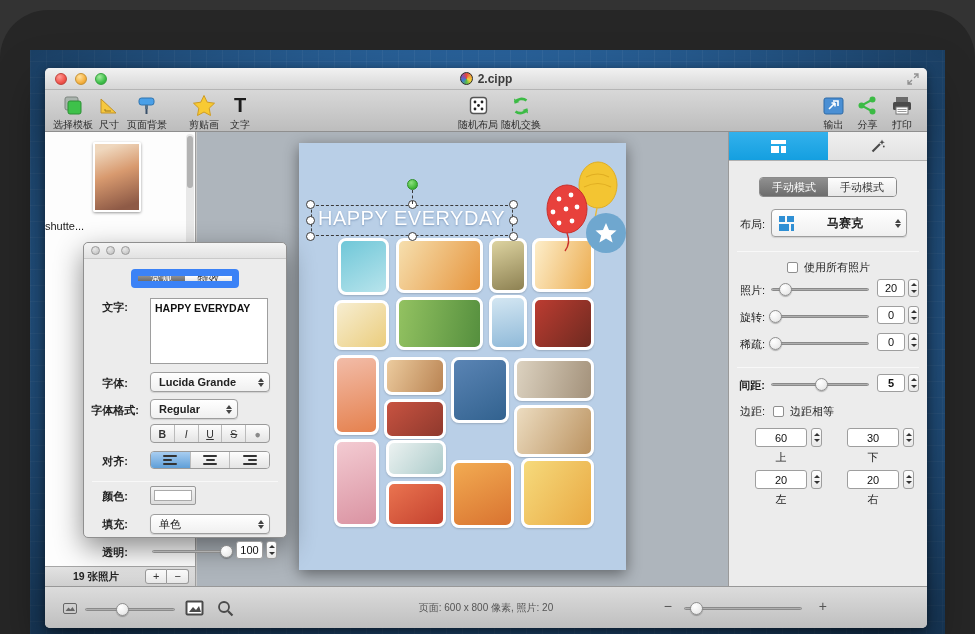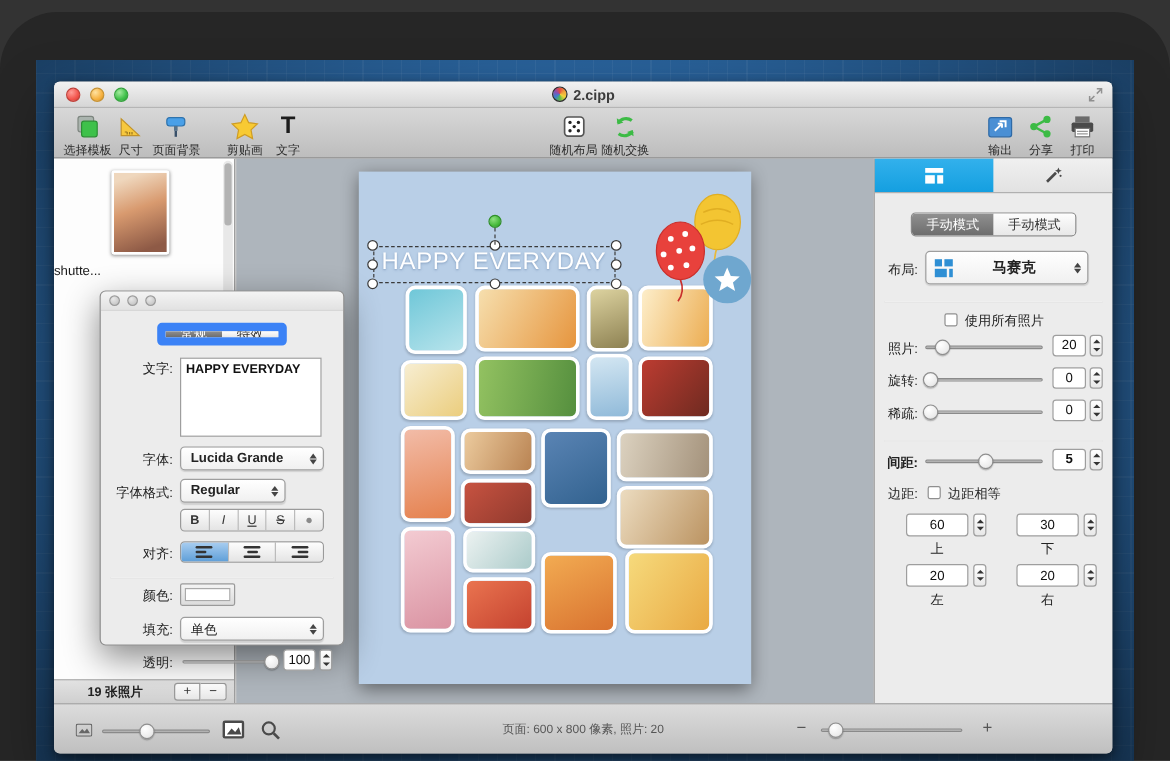--- a/index.html
+++ b/index.html
@@ -105,21 +105,21 @@
 
   
   .tpanel { position:absolute; left:98px; top:250px; width:204px; height:296px; background:#ececec; border:1px solid #8f8f8f;
     border-radius:5px; box-shadow:0 10px 28px rgba(0,0,0,.45); z-index:40; font-size:11px; color:#222; }
   .tpanel .bar { height:16px; border-bottom:1px solid #c9c9c9; background:linear-gradient(#f4f4f4,#e2e2e2); border-radius:5px 5px 0 0;
     display:flex; align-items:center; gap:6px; padding-left:7px; }
   .graylight { width:9px; height:9px; border-radius:50%; background:radial-gradient(circle at 35% 30%,#e8e8e8,#bdbdbd); border:0.5px solid #9a9a9a; }
   .tseg { display:flex; width:108px; margin:10px auto 0; height:19px; border:7px solid #3b82f6; border-radius:4px; overflow:hidden; }
   .tseg > div { flex:1; display:flex; align-items:center; justify-content:center; background:linear-gradient(#fdfdfd,#e8e8e8); color:#333; }
   .tseg > div.active { background:linear-gradient(#909090,#6d6d6d); color:#fff; }
-  .tp-label { position:absolute; text-align:right; width:58px; color:#222; }
+  .tp-label { position:absolute; text-align:center; width:58px; color:#222;font-weight:bold; }
   .textarea { position:absolute; left:66px; width:118px; height:66px; background:#fff; border:1px solid #9e9e9e;
     font-size:10.5px; font-weight:bold; padding:3px 4px; color:#111; }
   .styleseg { position:absolute; left:66px; width:120px; height:19px; border:1px solid #9a9a9a; border-radius:4px; overflow:hidden; display:flex; background:linear-gradient(#fdfdfd,#e4e4e4); }
   .styleseg > div { flex:1; display:flex; align-items:center; justify-content:center; font-size:10.5px; color:#333; border-right:1px solid #bbb; }
   .styleseg > div:last-child { border-right:none; }
   .alignseg { position:absolute; left:66px; width:120px; height:18px; border:1px solid #9a9a9a; border-radius:4px; overflow:hidden; display:flex; }
   .alignseg > div { flex:1; display:flex; align-items:center; justify-content:center; background:linear-gradient(#fdfdfd,#e4e4e4); border-right:1px solid #bbb; }
   .alignseg > div:last-child { border-right:none; }
   .alignseg > div.active { background:linear-gradient(#a8cdf0,#5f9fd8); }
   .alignbars { display:flex; flex-direction:column; gap:2px; }

